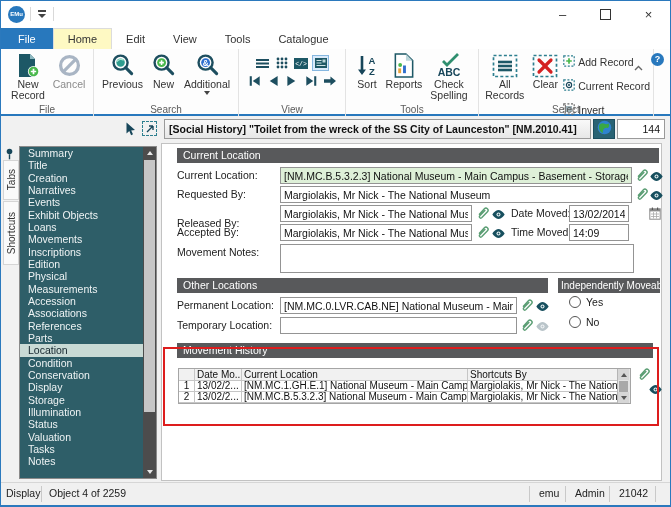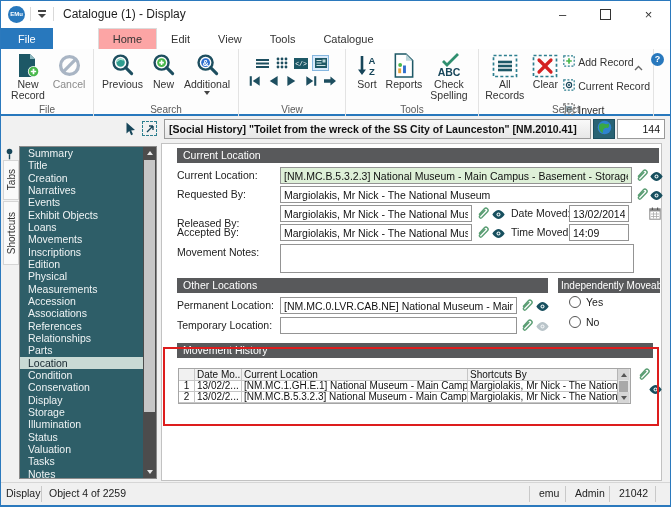--- a/index.html
+++ b/index.html
@@ -15,21 +15,21 @@
   .qat .bar{position:absolute;left:1px;top:0;width:8px;height:1.5px;background:#444;}
   .qat .tri{position:absolute;left:1px;top:4px;width:0;height:0;border-left:4px solid transparent;border-right:4px solid transparent;border-top:4px solid #444;}
   .wtitle{position:absolute;left:62px;top:6px;font-size:12px;color:#1d1d1d;white-space:nowrap;}
   .winbtns{position:absolute;right:0;top:0;height:27px;display:flex;}
   .winbtn{width:43px;height:27px;display:flex;align-items:center;justify-content:center;font-size:13px;color:#333;}
   .maxbox{width:9px;height:9px;border:1px solid #333;}
   
   .ribbontabs{position:absolute;left:0;top:27px;right:0;height:21px;background:#fff;display:flex;font-size:11px;color:#333;}
   .rtab{padding:0 14px;display:flex;align-items:center;}
   .rtab.file{background:#2878bd;color:#fff;padding:0 17px;}
-  .rtab.active{border:1px solid #dcdcdc;border-bottom:none;background:#fca5a5;margin-left:45px;}
+  .rtab.active{border:1px solid #dcdcdc;border-bottom:none;background:#fef9c3;}
   
   .ribbon{position:absolute;left:0;top:48px;right:0;height:65px;background:#fdfdfd;border-bottom:2px solid #2878bd;display:flex;}
   .rgroup{position:relative;height:100%;border-right:1px solid #e3e3e3;display:flex;align-items:flex-start;justify-content:center;padding:2px 3px 0;}
   .glabel{position:absolute;bottom:1px;left:0;right:0;text-align:center;font-size:10px;color:#5b5b5b;}
   .bigbtn{display:flex;flex-direction:column;align-items:center;text-align:center;font-size:10.5px;color:#333;line-height:11px;padding-top:1px;}
   .bigbtn .bicon{height:27px;display:flex;align-items:center;}
   .smallrow{display:flex;align-items:center;gap:3px;height:15px;font-size:10.5px;color:#333;white-space:nowrap;}
   .viewicons{display:flex;flex-direction:column;gap:3px;padding-top:4px;}
   .virow{display:flex;gap:4px;align-items:center;justify-content:center;}
   .vi{width:15px;height:14px;display:flex;align-items:center;justify-content:center;}
@@ -100,21 +100,20 @@
 <div id="window">
 
   <div class="titlebar">
     <div class="logo">EMu</div>
     <div class="tsep" style="left:29px"></div>
     <div class="qat">
         <div class="bar"></div>
         <div class="tri"></div>
       </div>
     <div class="tsep" style="left:52px"></div>
-    <div class="wtitle">Catalogue (1) - Display</div>
     <div class="winbtns">
       <div class="winbtn">–</div>
       <div class="winbtn">
           <span class="maxbox"></span>
         </div>
       <div class="winbtn">×</div>
     </div>
   </div>
 
   <div class="ribbontabs">
@@ -414,21 +413,20 @@
         <div class="sb-item">Exhibit Objects</div>
         <div class="sb-item">Loans</div>
         <div class="sb-item">Movements</div>
         <div class="sb-item">Inscriptions</div>
         <div class="sb-item">Edition</div>
         <div class="sb-item">Physical</div>
         <div class="sb-item">Measurements</div>
         <div class="sb-item">Accession</div>
         <div class="sb-item">Associations</div>
         <div class="sb-item">References</div>
-        <div class="sb-item">Relationships</div>
         <div class="sb-item">Parts</div>
         <div class="sb-item sel">Location</div>
         <div class="sb-item">Condition</div>
         <div class="sb-item">Conservation</div>
         <div class="sb-item">Display</div>
         <div class="sb-item">Storage</div>
         <div class="sb-item">Illumination</div>
         <div class="sb-item">Status</div>
         <div class="sb-item">Valuation</div>
         <div class="sb-item">Tasks</div>

